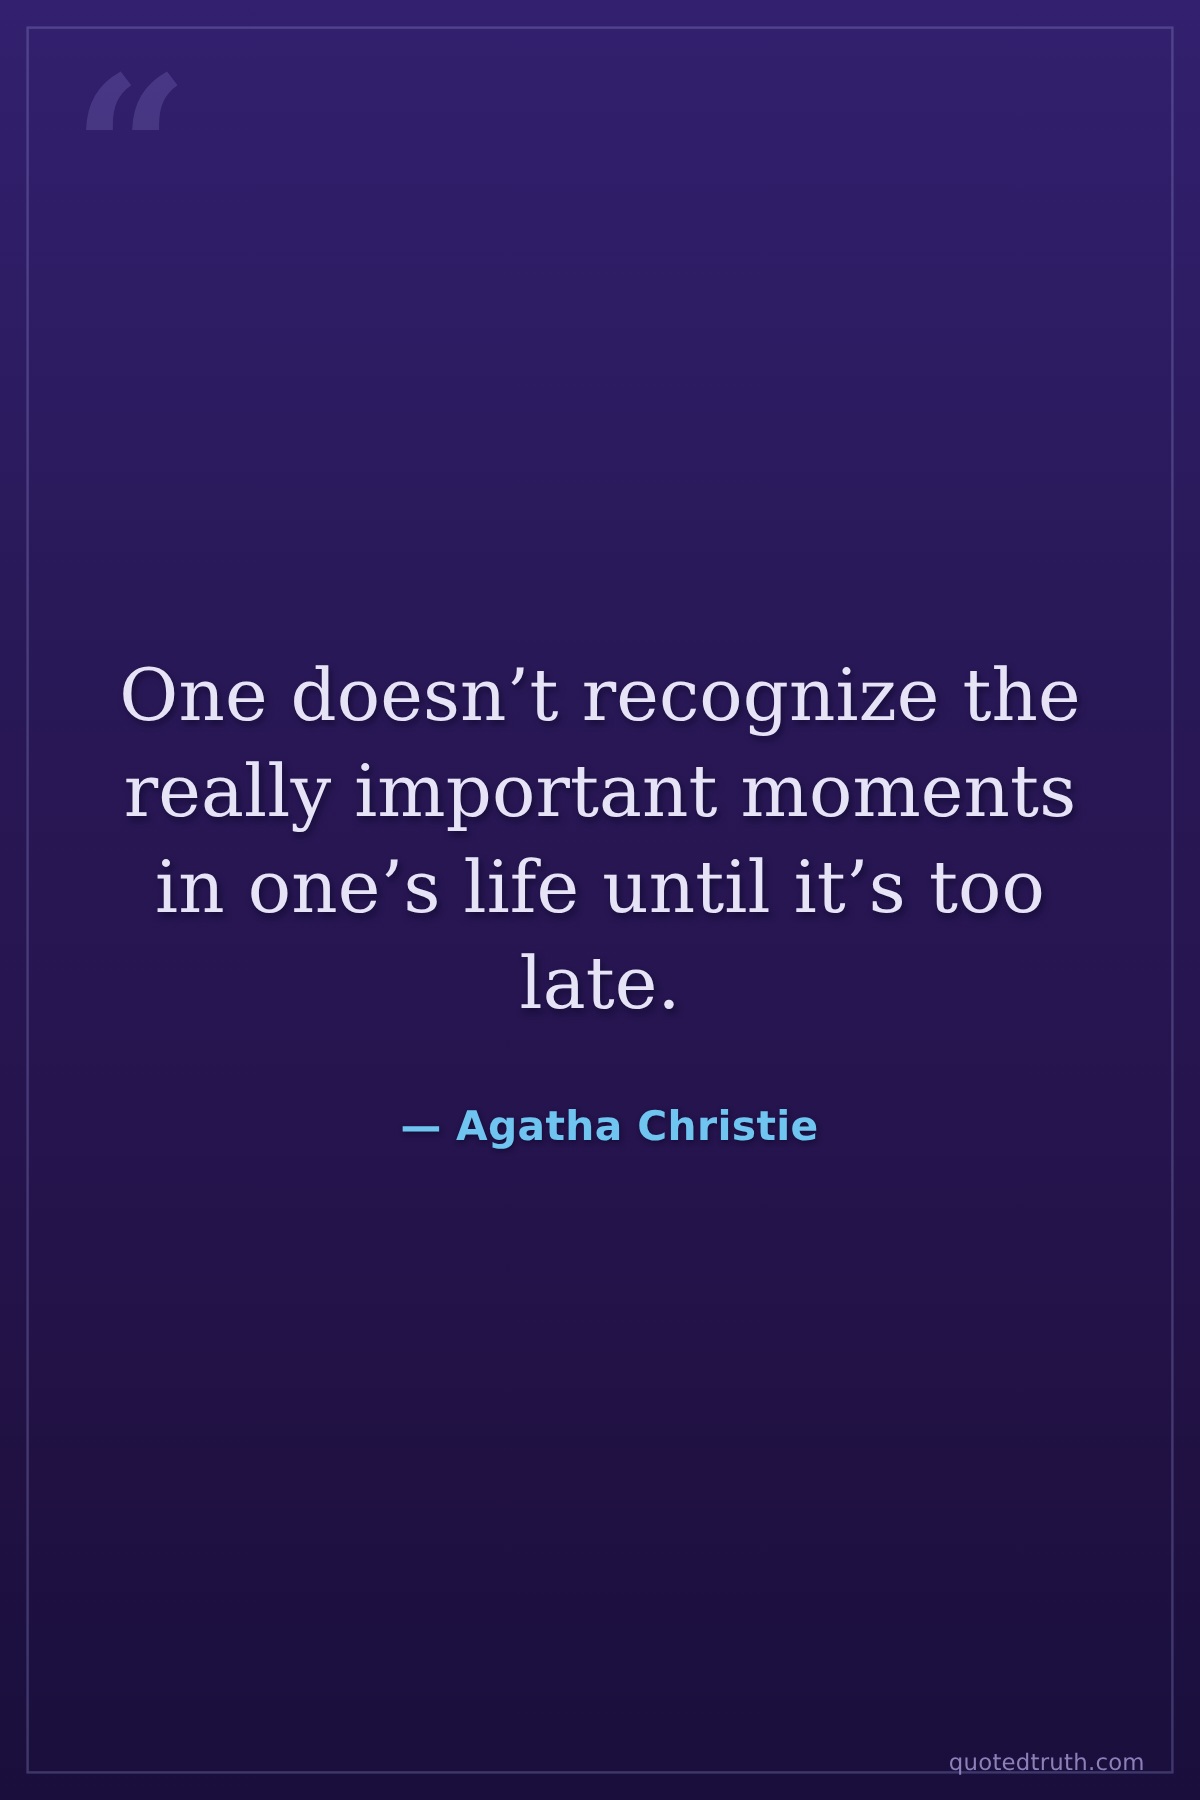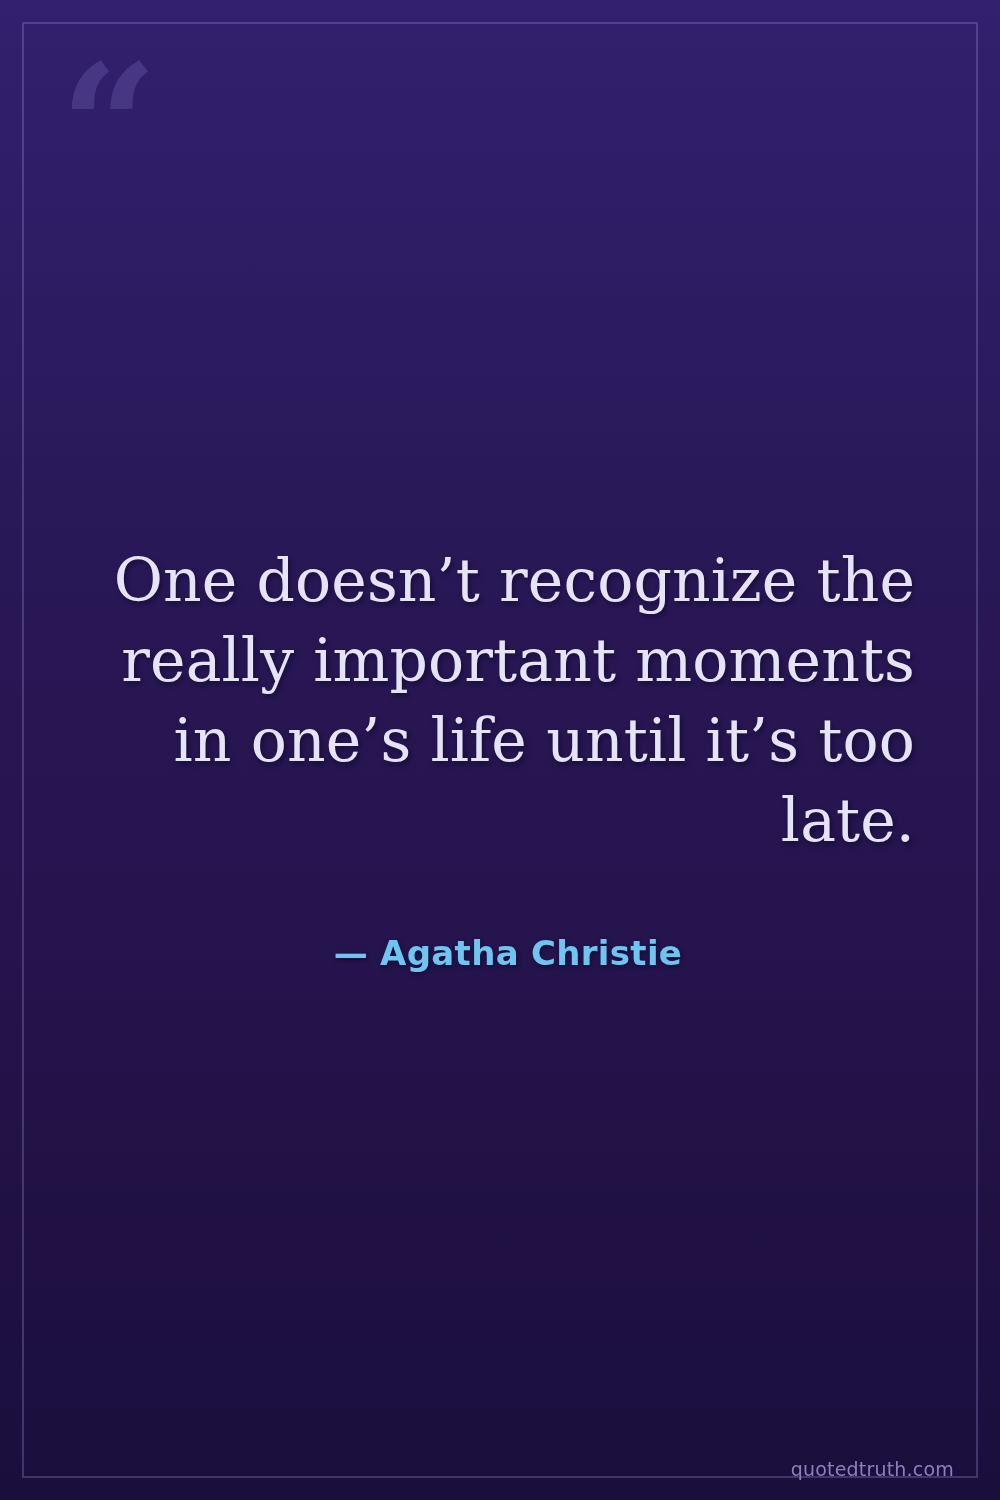--- a/index.html
+++ b/index.html
@@ -60,26 +60,26 @@
     bottom: 0;
     display: flex;
     flex-direction: column;
     justify-content: center;
     align-items: center;
     padding: 0 70px;
     box-sizing: border-box;
   }
 
   .quote-text {
-    margin: 14px;
+    margin: 0;
     font-family: "DejaVu Serif", serif;
     font-size: 60px;
     line-height: 1.33;
     font-weight: 400;
-    text-align: right;
+    text-align: center;
     color: #E7E3F6;
     text-shadow: 2px 3px 5px rgba(10, 5, 35, 0.55);
     max-width: 830px;
     letter-spacing: 0.1px;
   }
 
   .attribution {
     margin: 58px 0 0 16px;
     font-family: "DejaVu Sans", sans-serif;
     font-size: 34px;

